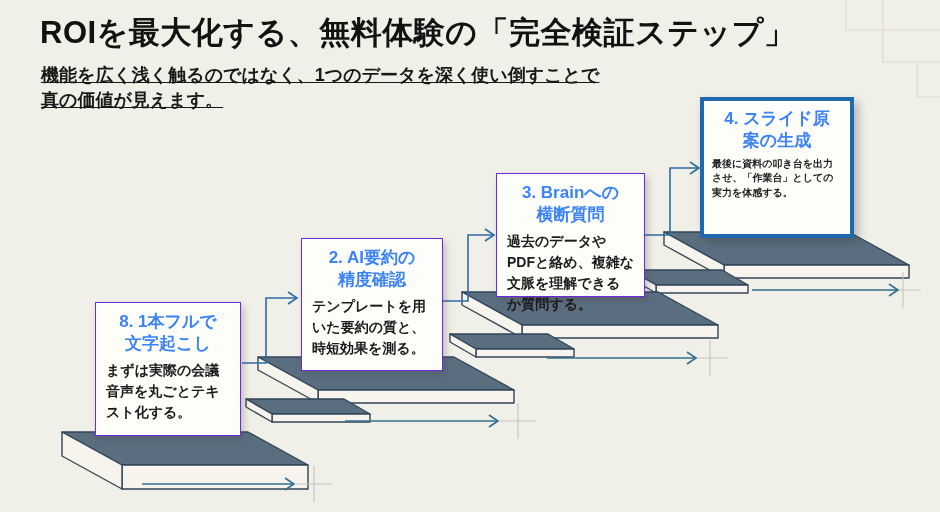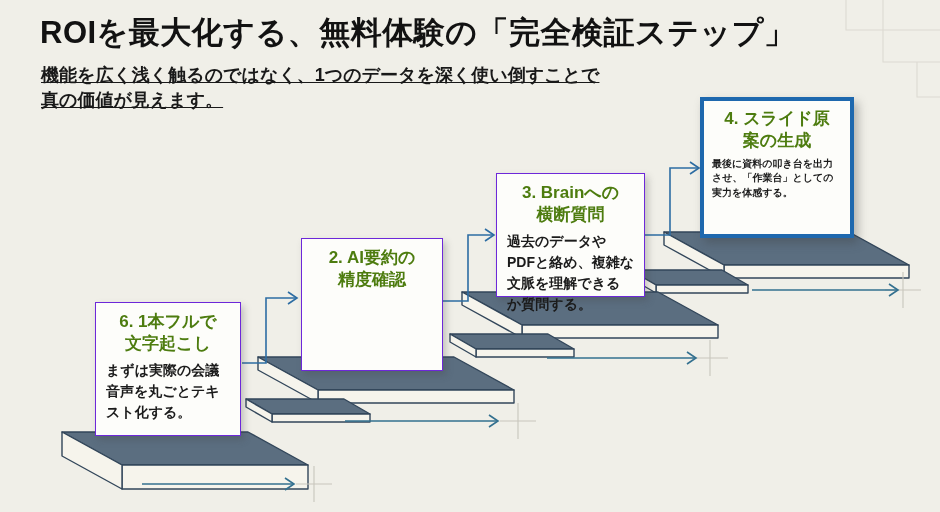--- a/index.html
+++ b/index.html
@@ -26,21 +26,21 @@
     box-shadow:3px 4px 7px rgba(70,70,70,.28);
     padding:8px 10px 8px;
   }
   .card-highlight{
     border:4px solid #1e68ae;
     box-shadow:4px 5px 9px rgba(60,60,60,.35);
     padding:7px 8px 6px;
   }
   .card h3{
     margin:0 0 5px;font-size:17px;font-weight:800;line-height:1.28;
-    text-align:center;white-space:pre-line;color:#4d7c0f;
+    text-align:center;white-space:pre-line;color:#3b82f6;
   }
   .card p{
     margin:0;font-size:14px;font-weight:700;line-height:1.5;color:#1b1b1b;
   }
   .card-highlight p{font-size:10px;line-height:1.48;}
   .outlined{stroke:#32465a;stroke-width:1.4;stroke-linejoin:round;}
   .thinline{fill:none;stroke-width:1.6;}
   .hairline{fill:none;stroke-width:1.1;}
 </style>
 </head>
@@ -136,28 +136,29 @@
     </g>
   </svg>
 
   <div class="header">
     <h1 class="title">ROIを最大化する、無料体験の「完全検証ステップ」</h1>
     <div class="subtitle">機能を広く浅く触るのではなく、1つのデータを深く使い倒すことで
 真の価値が見えます。</div>
   </div>
 
   <div class="card" style="left:95px;top:302px;width:146px;height:134px;">
-    <h3>6. 1本フルで
+    <h3>8. 1本フルで
 文字起こし</h3>
     <p>まずは実際の会議音声を丸ごとテキスト化する。</p>
   </div>
 
   <div class="card" style="left:301px;top:238px;width:142px;height:133px;">
     <h3>2. AI要約の
 精度確認</h3>
+    <p>テンプレートを用いた要約の質と、時短効果を測る。</p>
   </div>
 
   <div class="card" style="left:496px;top:173px;width:149px;height:124px;">
     <h3>3. Brainへの
 横断質問</h3>
     <p>過去のデータやPDFと絡め、複雑な文脈を理解できるか質問する。</p>
   </div>
 
   <div class="card card-highlight" style="left:700px;top:97px;width:154px;height:141px;">
     <h3>4. スライド原

